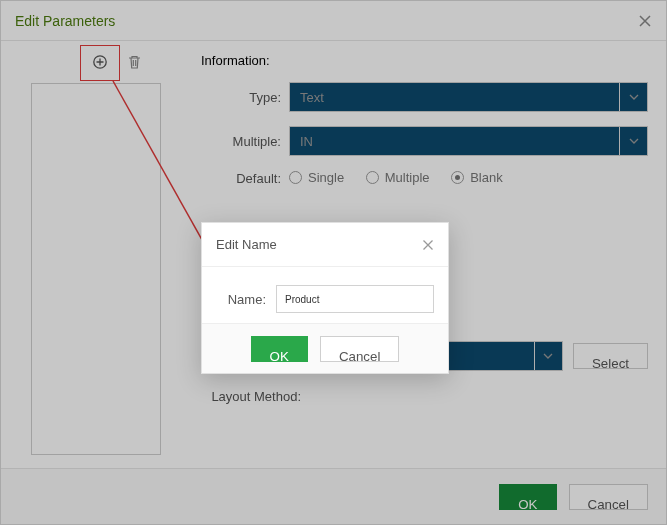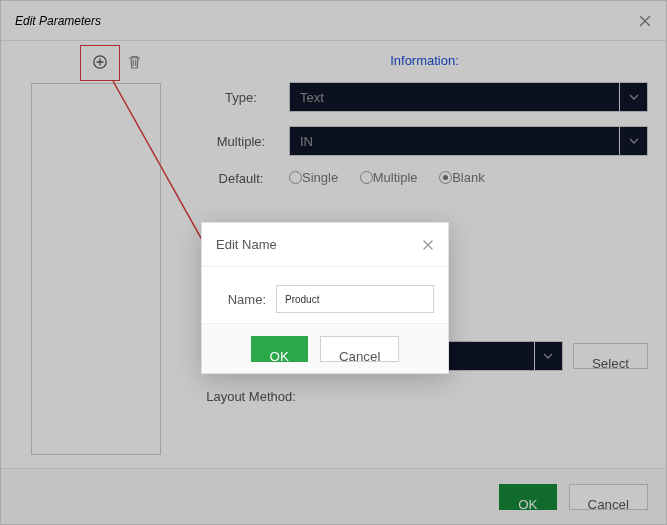--- a/index.html
+++ b/index.html
@@ -16,57 +16,57 @@
   }
   .window {
     position: absolute; inset: 0;
     border: 1px solid #d9d9d9; background: #fff;
     display: flex; flex-direction: column;
   }
   .titlebar {
     height: 40px; display: flex; align-items: center;
     padding: 0 14px; border-bottom: 1px solid #e6e6e6;
   }
-  .title { font-size: 12px; color: #000000; font-style: italic; }
+  .title { font-size: 14px; color: #4d7c0f; }
   .spacer { flex: 1; }
   .close-x { font-size: 16px; color: #666; cursor: pointer; }
   .body { flex: 1; position: relative; padding: 10px 18px 0 18px; }
   .list-toolbar {
     position: absolute; left: 90px; top: 12px;
     display: flex; gap: 16px; align-items: center;
   }
   .icon-btn { width: 18px; height: 18px; display:flex; align-items:center; justify-content:center; color:#555; cursor:pointer; }
   .redbox {
     position: absolute; border: 1.5px solid #e03a3a;
     left: 79px; top: 4px; width: 40px; height: 36px;
   }
   .listbox {
     position: absolute; left: 30px; top: 42px;
     width: 130px; height: 372px;
     border: 1px solid #cfcfcf; background: #fff;
   }
   .form {
     position: absolute; left: 200px; top: 12px; right: 18px;
   }
-  .section-label { color:#1d4ed8; margin-bottom: 14px; text-align: center; }
+  .section-label { color:#000000; margin-bottom: 14px; }
   .row {
     display: flex; align-items: center; margin-bottom: 14px; gap: 8px;
   }
-  .fld-label { width: 80px; text-align: center; color:#555; }
+  .fld-label { width: 80px; text-align: right; color:#555; }
   .select {
-    flex: 1; height: 30px; border: 1px solid #cfcfcf; background: #0f172a;
+    flex: 1; height: 30px; border: 1px solid #cfcfcf; background: #0c4a6e;
     display: flex; align-items: center; padding: 8px 10px; color: #9a9a9a;
     position: relative;
   }
   .select .chev {
     position: absolute; right: 0; top: 0; bottom: 0; width: 28px;
     border-left: 1px solid #e0e0e0; display:flex;align-items:center;justify-content:center;
   }
   .radio {
-    display:inline-flex; align-items:center; margin-right: 18px; color:#777;
+    display:inline-flex; align-items:center; gap:6px; margin-right: 18px; color:#777;
   }
   .radio .dot {
     width:13px;height:13px;border:1.5px solid #9a9a9a;border-radius:50%;
     display:inline-block; position:relative;
   }
   .radio.sel .dot::after{
     content:""; position:absolute; inset:3px; border-radius:50%; background:#777;
   }
   .avail-row { display:flex; align-items:center; gap:10px; }
   .btn {

